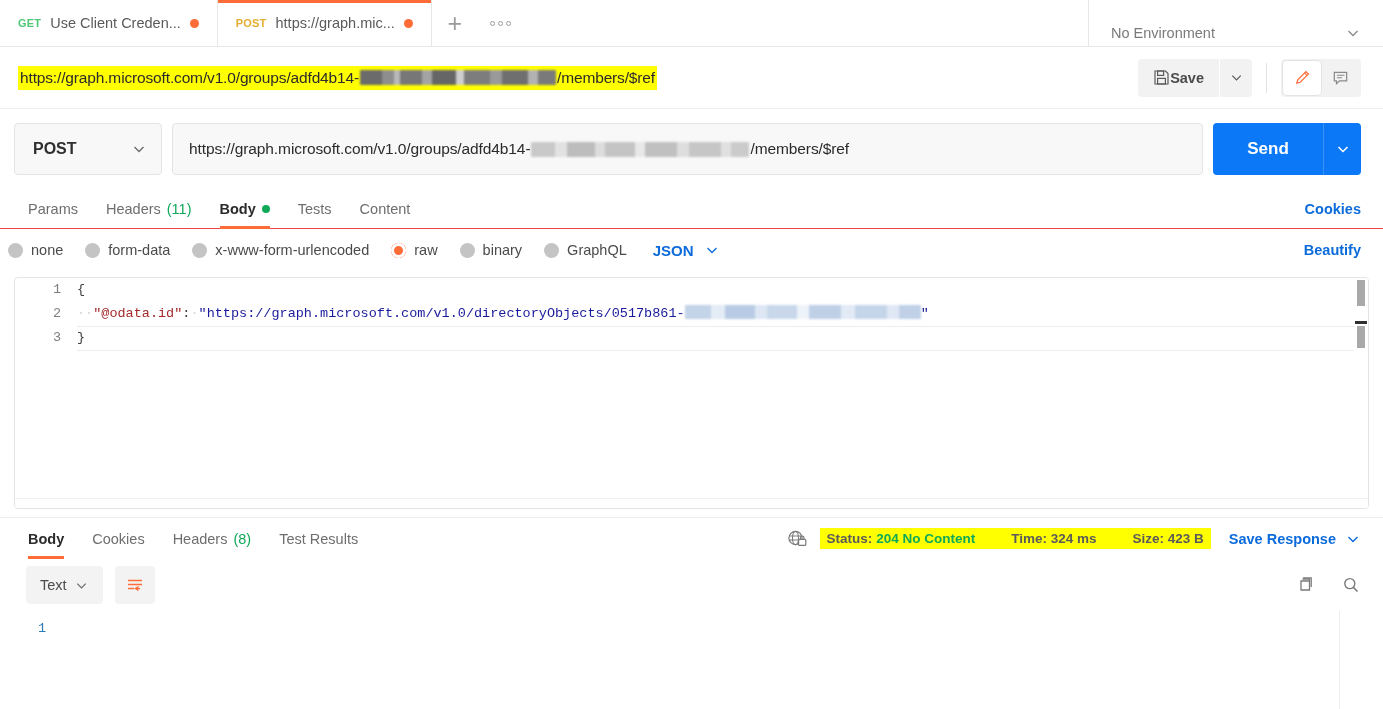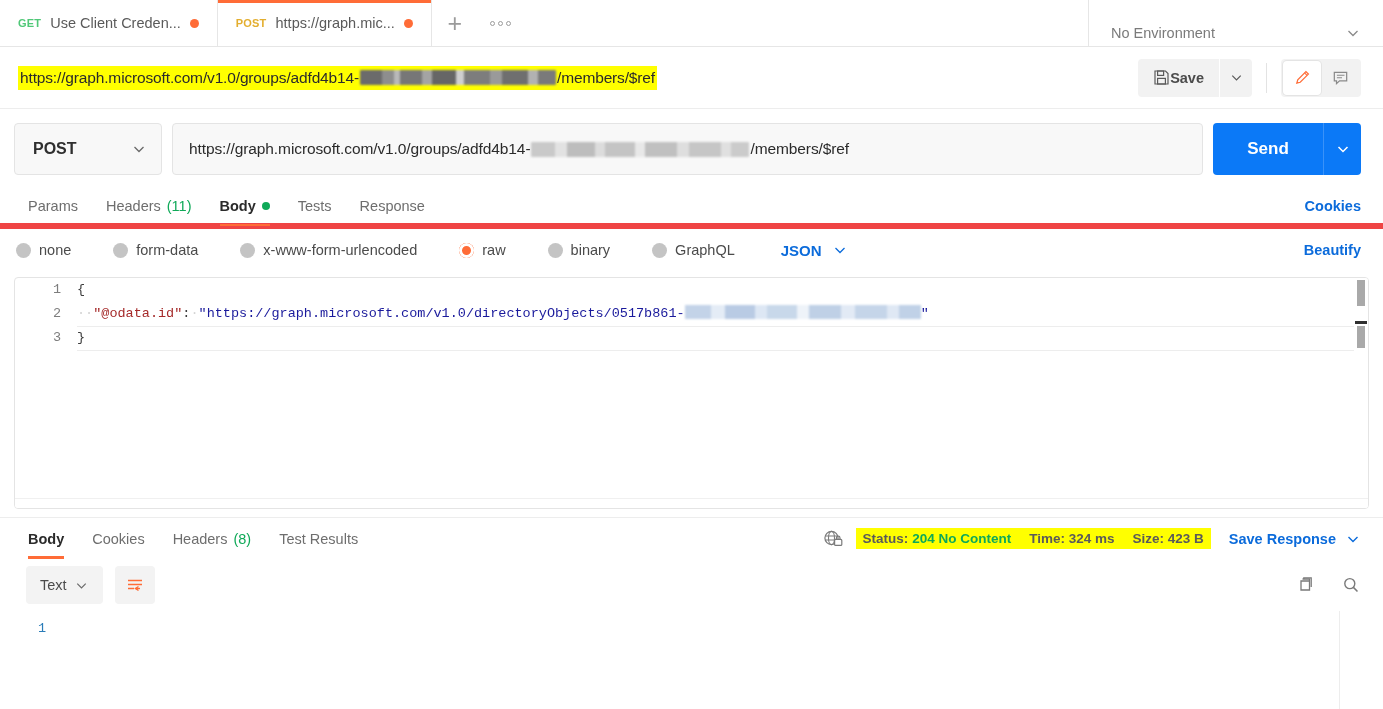--- a/index.html
+++ b/index.html
@@ -181,21 +181,21 @@
     border-left: 1px solid #3a92f8;
     border-radius: 0 4px 4px 0;
     display: flex; align-items: center; justify-content: center;
     cursor: pointer;
   }
 
   
   .reqtabs {
     display: flex; align-items: center;
     padding: 0 22px 0 14px;
-    border-bottom: 6px solid #ef4444;
+    border-bottom: 1px solid #ef4444;
     height: 40px;
   }
   .rtab {
     position: relative; height: 40px;
     display: flex; align-items: center; gap: 6px;
     padding: 0 14px;
     font-size: 14.5px; color: #6e6e6e; cursor: pointer;
     white-space: nowrap;
   }
   .rtab.active { color: #2b2b2b; font-weight: 600; }
@@ -206,23 +206,22 @@
   .greendot { width: 8px; height: 8px; border-radius: 50%; background: #0fa958; }
   .count { color: #0fa958; }
   .link-blue {
     color: #0b6bdb; font-size: 14.5px; font-weight: 700; cursor: pointer;
   }
   .flexgrow { flex: 1; }
 
   
   .bodytypes {
     display: flex; align-items: center;
-    padding: 0 22px 0 16px;
+    padding: 0 22px 0 8px;
     height: 42px;
-    gap: 20px;
   }
   .radio-item {
     display: flex; align-items: center; gap: 8px;
     margin-right: 22px; font-size: 14.5px; color: #4b4b4b;
     cursor: pointer; white-space: nowrap;
   }
   .radio {
     width: 15px; height: 15px; border-radius: 50%;
     background: #c4c4c4; flex: none;
   }
@@ -302,21 +301,21 @@
   .respbar {
     display: flex; align-items: center;
     padding: 0 22px 0 14px;
     height: 42px;
     border-top: 1px solid #ededed;
     margin-top: 8px;
   }
   .globe-lock { display: flex; align-items: center; margin-right: 12px; cursor: pointer; }
   .status-hl {
     background: #ffff00;
-    display: flex; align-items: center; gap: 18px;
+    display: flex; align-items: center; gap: 36px;
     padding: 3px 7px;
     font-size: 13.5px; font-weight: 600;
   }
   .st-label { color: #5a5a5a; }
   .st-green { color: #0fa958; }
   .st-val { color: #5a5a5a; }
   .save-resp {
     display: flex; align-items: center; gap: 9px;
     margin-left: 18px;
     font-size: 14.5px; font-weight: 700; color: #0b6bdb;
@@ -496,21 +495,21 @@
     <span class="count">(11)</span>
   </div>
   <div class="rtab active">
     <span>Body</span>
     <span class="greendot"></span>
   </div>
   <div class="rtab">
     <span>Tests</span>
   </div>
   <div class="rtab">
-    <span>Response</span>
+    <span>Content</span>
   </div>
   <div class="flexgrow"></div>
   <div class="link-blue">Cookies</div>
 </div>
 
 <div class="bodytypes">
   <div class="radio-item">
     <span class="radio"></span>
     <span>none</span>
   </div>

